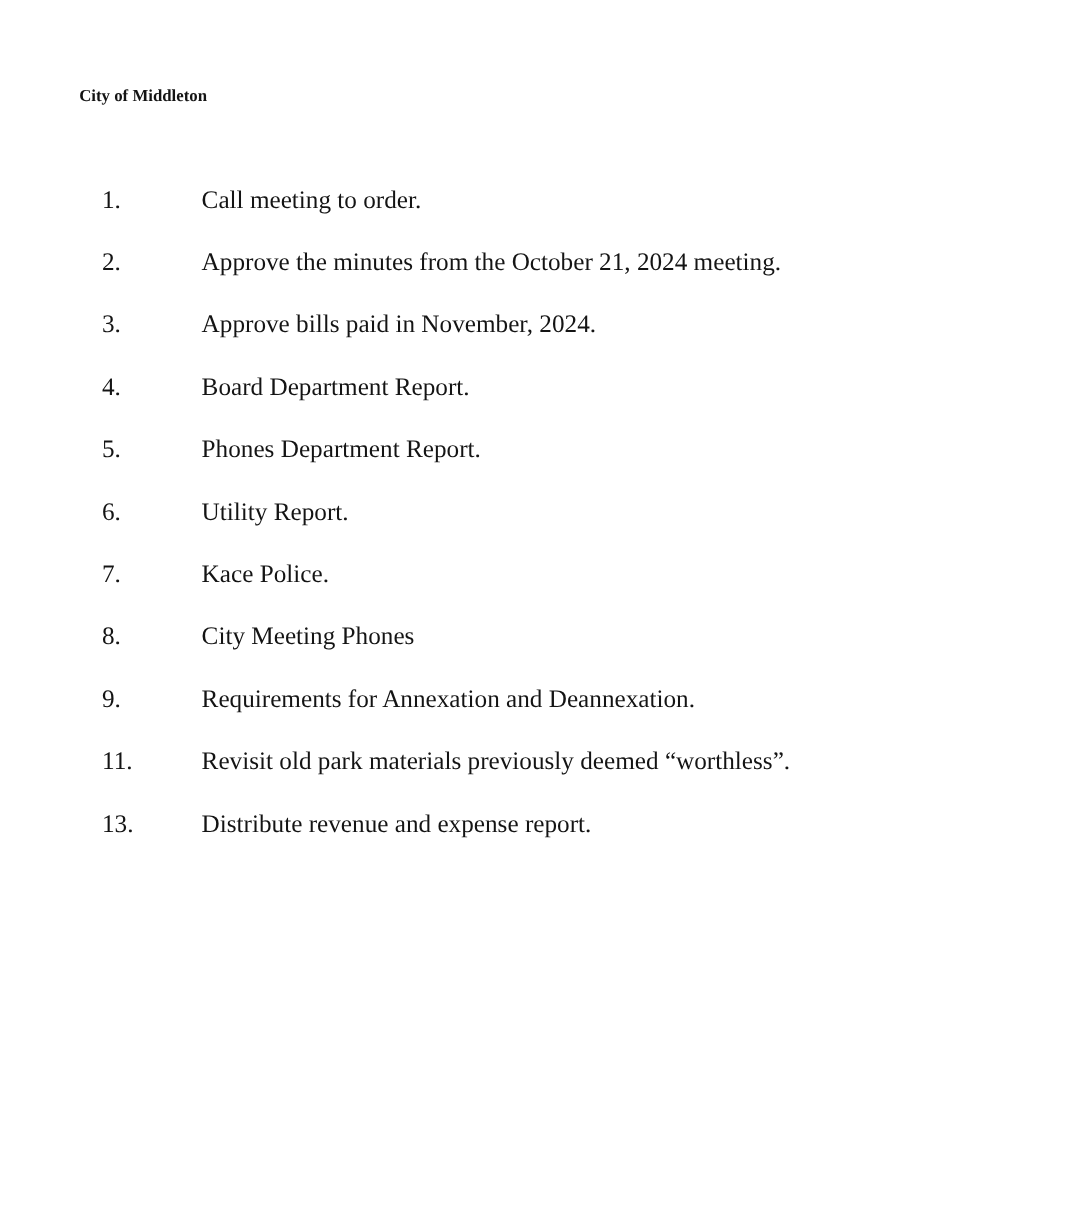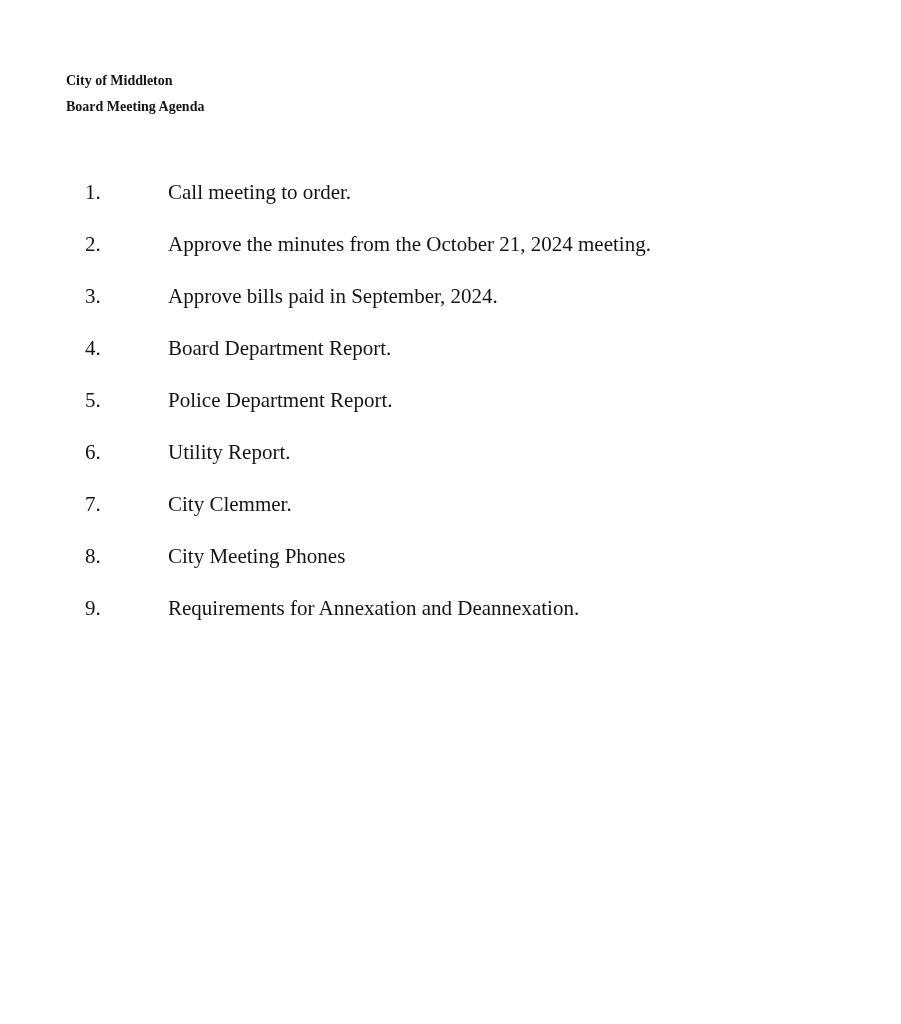--- a/index.html
+++ b/index.html
@@ -47,55 +47,62 @@
     margin-left: 48px;
   }
 </style>
 </head>
 <body>
 
 <div class="page">
 
   <div class="doc-header">
     <div>City of Middleton</div>
-    <div>Board Meeting Agenda</div>
   </div>
 
   <ol class="agenda-list">
     <li class="agenda-item">
       <span class="num">1.</span>
       <span class="txt">Call meeting to order.</span>
     </li>
     <li class="agenda-item">
       <span class="num">2.</span>
       <span class="txt">Approve the minutes from the October 21, 2024 meeting.</span>
     </li>
     <li class="agenda-item">
       <span class="num">3.</span>
-      <span class="txt">Approve bills paid in September, 2024.</span>
+      <span class="txt">Approve bills paid in November, 2024.</span>
     </li>
     <li class="agenda-item">
       <span class="num">4.</span>
       <span class="txt">Board Department Report.</span>
     </li>
     <li class="agenda-item">
       <span class="num">5.</span>
-      <span class="txt">Police Department Report.</span>
+      <span class="txt">Phones Department Report.</span>
     </li>
     <li class="agenda-item">
       <span class="num">6.</span>
       <span class="txt">Utility Report.</span>
     </li>
     <li class="agenda-item">
       <span class="num">7.</span>
-      <span class="txt">City Clemmer.</span>
+      <span class="txt">Kace Police.</span>
     </li>
     <li class="agenda-item">
       <span class="num">8.</span>
       <span class="txt">City Meeting Phones</span>
     </li>
     <li class="agenda-item">
       <span class="num">9.</span>
       <span class="txt">Requirements for Annexation and Deannexation.</span>
     </li>
+    <li class="agenda-item">
+      <span class="num">11.</span>
+      <span class="txt">Revisit old park materials previously deemed “worthless”.</span>
+    </li>
+    <li class="agenda-item">
+      <span class="num">13.</span>
+      <span class="txt">Distribute revenue and expense report.</span>
+    </li>
   </ol>
 
 </div>
 
 </body></html>

